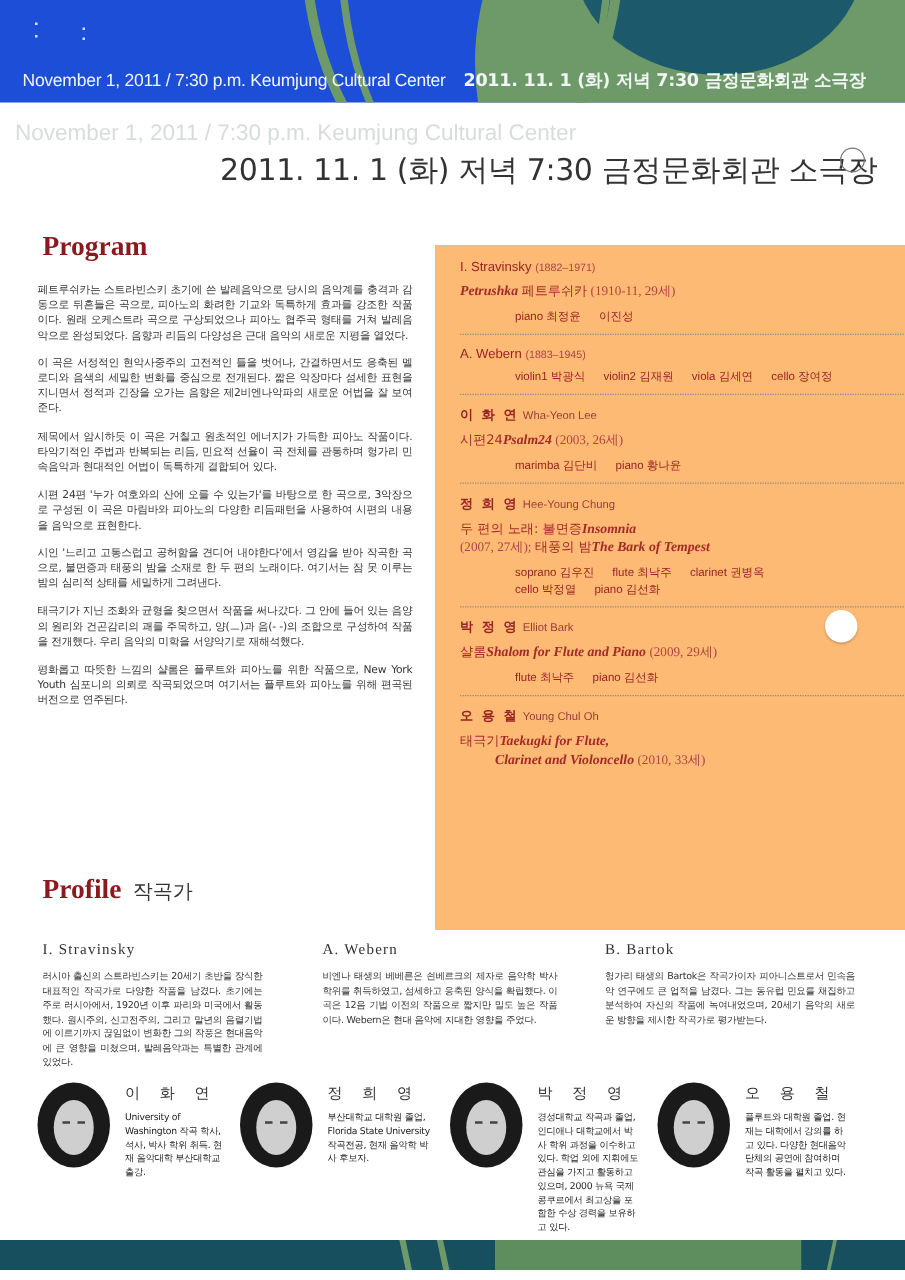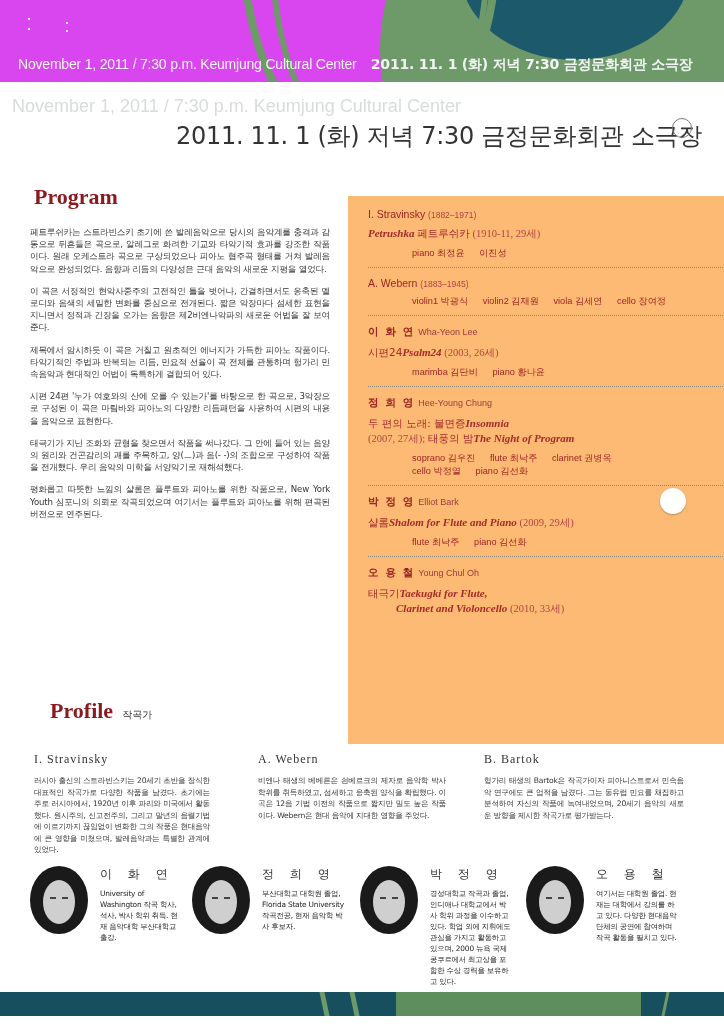--- a/index.html
+++ b/index.html
@@ -2,21 +2,21 @@
 <html><head>
   <meta charset="utf-8">
   <style>
     * { box-sizing: border-box; margin: 0; padding: 0; }
     html, body { width: 724px; height: 1024px; background: #ffffff; overflow: hidden; }
     body { position: relative; font-family: "DejaVu Sans", sans-serif; color: #222; }
 
     
     .top-band {
       position: absolute; left: 0; top: 0; width: 724px; height: 82px;
-      background: #d946ef; overflow: hidden;
+      background: #1d4ed8; overflow: hidden;
     }
     .top-band .swirl {
       position: absolute; border-radius: 50%;
     }
     .top-band .swirl.s1 { left: 380px; top: -160px; width: 420px; height: 420px; background: #6e9a6a; }
     .top-band .swirl.s2 { left: 460px; top: -120px; width: 230px; height: 180px; background: #1c5a6b; }
     .top-band .swirl.s3 { left: 240px; top: -260px; width: 260px; height: 420px; border: 8px solid #6e9a6a; background: transparent; }
     .top-band .swirl.s4 { left: 270px; top: -240px; width: 220px; height: 400px; border: 6px solid #6e9a6a; background: transparent; }
     .top-band .sparkle { position: absolute; width: 2px; height: 2px; background: #cfe3e0; }
     .top-band .band-text {
@@ -85,23 +85,23 @@
       position: absolute; left: 660px; top: 488px; width: 26px; height: 26px;
       background: #ffffff; border-radius: 50%; box-shadow: 0 1px 2px rgba(0,0,0,0.25);
     }
     .punch-hole.top { left: 672px; top: 118px; width: 20px; height: 20px; background: transparent; border: 1px solid #777; box-shadow: none; }
 
     
     .profile-heading {
       position: absolute; left: 34px; top: 698px; white-space: nowrap;
     }
     .profile-heading .en {
-      font-family: "Liberation Serif", serif; font-size: 22px; font-weight: bold; color: #8b1a1f; margin-left: 16px;
-    }
-    .profile-heading .ko { font-size: 10px; color: #333; margin-left: 4px; text-align: center; }
+      font-family: "Liberation Serif", serif; font-size: 22px; font-weight: bold; color: #8b1a1f;
+    }
+    .profile-heading .ko { font-size: 16px; color: #333; margin-left: 4px; text-align: center; }
 
     .bio-col { position: absolute; top: 752px; }
     .bio-col .bio-name {
       font-family: "Liberation Serif", serif; font-size: 12px; color: #333; margin-bottom: 8px; letter-spacing: 1px;
     }
     .bio-col .bio-text {
       font-size: 7.6px; line-height: 11.5px; color: #333; text-align: justify; letter-spacing: -0.2px;
     }
 
     .person { position: absolute; top: 866px; }
@@ -153,24 +153,25 @@
     <span class="ko">2011. 11. 1 (화) 저녁  7:30 금정문화회관 소극장</span>
   </div>
 </div>
 
 <div class="ghost-title">November 1, 2011 / 7:30 p.m. Keumjung Cultural Center</div>
 <div class="date-title">2011. 11. 1 (화) 저녁 7:30 금정문화회관 소극장</div>
 <div class="punch-hole top"></div>
 
 <h1 class="program-heading">Program</h1>
 <div class="program-text">
-  <p>페트루쉬카는 스트라빈스키 초기에 쓴 발레음악으로 당시의 음악계를 충격과 감동으로 뒤흔들은 곡으로, 알레그로 화려한 기교와 타악기적 효과를 강조한 작품이다. 원래 오케스트라 곡으로 구상되었으나 피아노 협주곡 형태를 거쳐 발레음악으로 완성되었다. 음향과 리듬의 다양성은 근대 음악의 새로운 지평을 열었다.</p>
+  <p>페트루쉬카는 스트라빈스키 초기에 쓴 발레음악으로 당시의 음악계를 충격과 감동으로 뒤흔들은 곡으로, 피아노의 화려한 기교와 독특하게 효과를 강조한 작품이다. 원래 오케스트라 곡으로 구상되었으나 피아노 협주곡 형태를 거쳐 발레음악으로 완성되었다. 음향과 리듬의 다양성은 근대 음악의 새로운 지평을 열었다.</p>
   <p>이 곡은 서정적인 현악사중주의 고전적인 틀을 벗어나, 간결하면서도 응축된 멜로디와 음색의 세밀한 변화를 중심으로 전개된다. 짧은 악장마다 섬세한 표현을 지니면서 정적과 긴장을 오가는 음향은 제2비엔나악파의 새로운 어법을 잘 보여준다.</p>
   <p>제목에서 암시하듯 이 곡은 거칠고 원초적인 에너지가 가득한 피아노 작품이다. 타악기적인 주법과 반복되는 리듬, 민요적 선율이 곡 전체를 관통하며 헝가리 민속음악과 현대적인 어법이 독특하게 결합되어 있다.</p>
   <p>시편 24편 '누가 여호와의 산에 오를 수 있는가'를 바탕으로 한 곡으로, 3악장으로 구성된 이 곡은 마림바와 피아노의 다양한 리듬패턴을 사용하여 시편의 내용을 음악으로 표현한다.</p>
+  <p>시인 '느리고 고통스럽고 공허함을 견디어 내야한다'에서 영감을 받아 작곡한 곡으로, 불면증과 태풍의 밤을 소재로 한 두 편의 노래이다. 여기서는 잠 못 이루는 밤의 심리적 상태를 세밀하게 그려낸다.</p>
   <p>태극기가 지닌 조화와 균형을 찾으면서 작품을 써나갔다. 그 안에 들어 있는 음양의 원리와 건곤감리의 괘를 주목하고, 양(ㅡ)과 음(- -)의 조합으로 구성하여 작품을 전개했다. 우리 음악의 미학을 서양악기로 재해석했다.</p>
   <p>평화롭고 따뜻한 느낌의 샬롬은 플루트와 피아노를 위한 작품으로, New York Youth 심포니의 의뢰로 작곡되었으며 여기서는 플루트와 피아노를 위해 편곡된 버전으로 연주된다.</p>
 </div>
 
 <div class="program-panel">
 
   <div class="piece">
     <div class="composer-line">
       <span>I. Stravinsky</span>
       <span class="years">(1882–1971)</span>
@@ -216,21 +217,21 @@
   </div>
 
   <div class="piece">
     <div class="composer-line">
       <span class="ko-name">정 희 영</span>
       <span class="en-name">Hee-Young Chung</span>
     </div>
     <div class="work-line">
       <span class="ko">두 편의 노래: 불면증</span><span>Insomnia</span><br>
       <span class="meta">(2007, 27세);</span>
-      <span class="ko">태풍의 밤</span><span>The Night of Program</span>
+      <span class="ko">태풍의 밤</span><span>The Bark of Tempest</span>
     </div>
     <div class="performers">
       <span>soprano 김우진</span>
       <span>flute 최낙주</span>
       <span>clarinet 권병옥</span><br>
       <span>cello 박정열</span>
       <span>piano 김선화</span>
     </div>
   </div>
 
@@ -301,21 +302,21 @@
       <div class="face"></div>
     </div>
   <div class="p-name">박 정 영</div>
   <div class="p-text">경성대학교 작곡과 졸업, 인디애나 대학교에서 박사 학위 과정을 이수하고 있다. 학업 외에 지휘에도 관심을 가지고 활동하고 있으며, 2000 뉴욕 국제 콩쿠르에서 최고상을 포함한 수상 경력을 보유하고 있다.</div>
 </div>
 <div class="person" style="left:526px">
   <div class="photo">
       <div class="face"></div>
     </div>
   <div class="p-name">오 용 철</div>
-  <div class="p-text">여기서는 대학원 졸업. 현재는 대학에서 강의를 하고 있다. 다양한 현대음악 단체의 공연에 참여하며 작곡 활동을 펼치고 있다.</div>
+  <div class="p-text">플루트와 대학원 졸업. 현재는 대학에서 강의를 하고 있다. 다양한 현대음악 단체의 공연에 참여하며 작곡 활동을 펼치고 있다.</div>
 </div>
 
 <div class="bottom-band">
   <div class="g1"></div>
   <div class="g2"></div>
   <div class="g3"></div>
   <div class="g4"></div>
 </div>
 
 </body></html>

